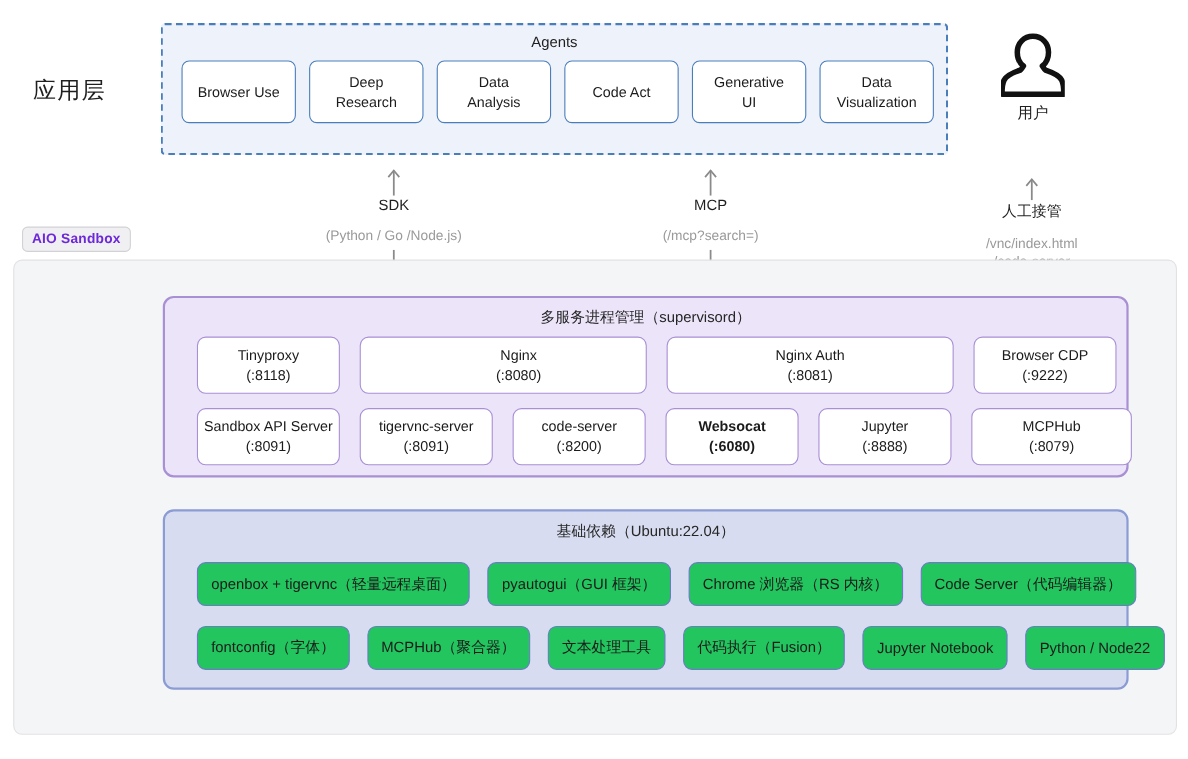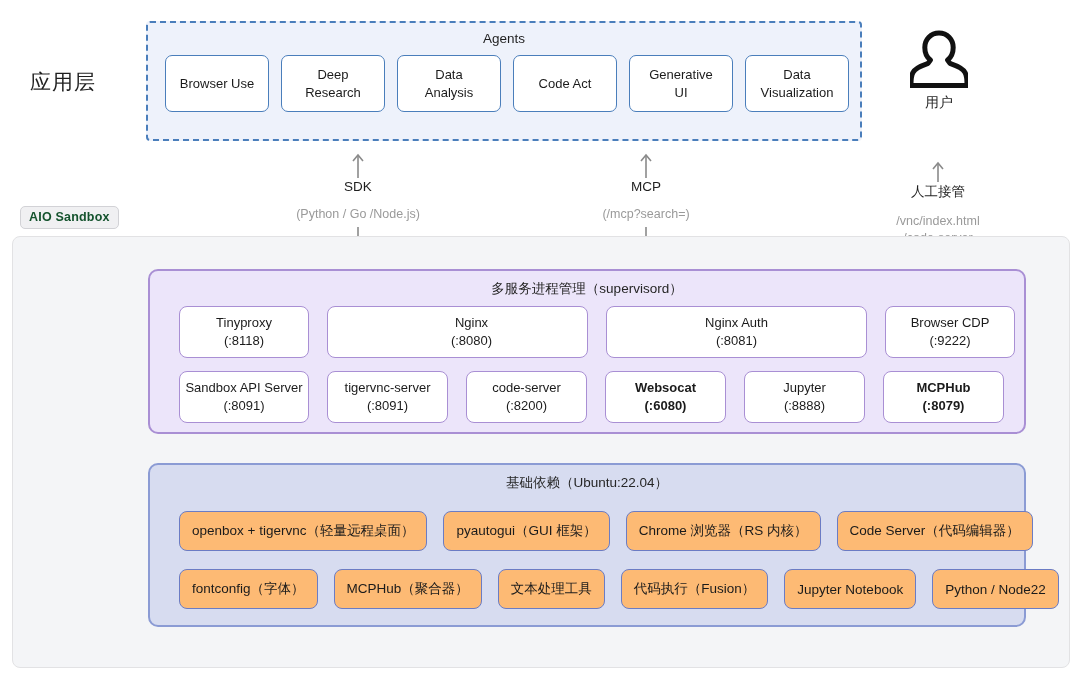--- a/index.html
+++ b/index.html
@@ -108,21 +108,21 @@
     background: #f4f5f7;
   }
   .sandbox-badge {
     left: 20px; top: 206px;
     border: 1px solid #d2d2d6;
     border-radius: 5px;
     background: #f0f0f2;
     padding: 3px 8px 4px 8px;
     font-size: 12.5px;
     font-weight: bold;
-    color: #14532d;
+    color: #6d28d9;
     letter-spacing: .2px;
     z-index: 5;
   }
 
   
   .svc-group {
     left: 148px; top: 269px; width: 878px; height: 165px;
     border: 2px solid #a98fd4;
     border-radius: 10px;
     background: #ece5fa;
@@ -170,21 +170,21 @@
     left: 29px;
     display: flex;
     gap: 16px;
   }
   .base-row.r1 { top: 46px; }
   .base-row.r2 { top: 104px; }
   .base-card {
     height: 40px;
     border: 1.6px solid #6b7cc4;
     border-radius: 8px;
-    background: #fdba74;
+    background: #22c55e;
     display: flex;
     align-items: center;
     justify-content: center;
     font-size: 13.5px;
     color: #1b1b1b;
     box-sizing: border-box;
     padding: 0 12px;
     white-space: nowrap;
   }
 </style>
@@ -313,21 +313,21 @@
         <span>(:8200)</span>
       </div>
       <div class="svc-card" style="width:121px;font-weight:bold;">
         <span>Websocat</span>
         <span>(:6080)</span>
       </div>
       <div class="svc-card" style="width:121px;">
         <span>Jupyter</span>
         <span>(:8888)</span>
       </div>
-      <div class="svc-card" style="width:121px;font-weight:bold;">
+      <div class="svc-card" style="width:146px;">
         <span>MCPHub</span>
         <span>(:8079)</span>
       </div>
     </div>
   </div>
 
   <div class="abs base-group">
     <div class="group-title">基础依赖（Ubuntu:22.04）</div>
 
     <div class="base-row r1">

